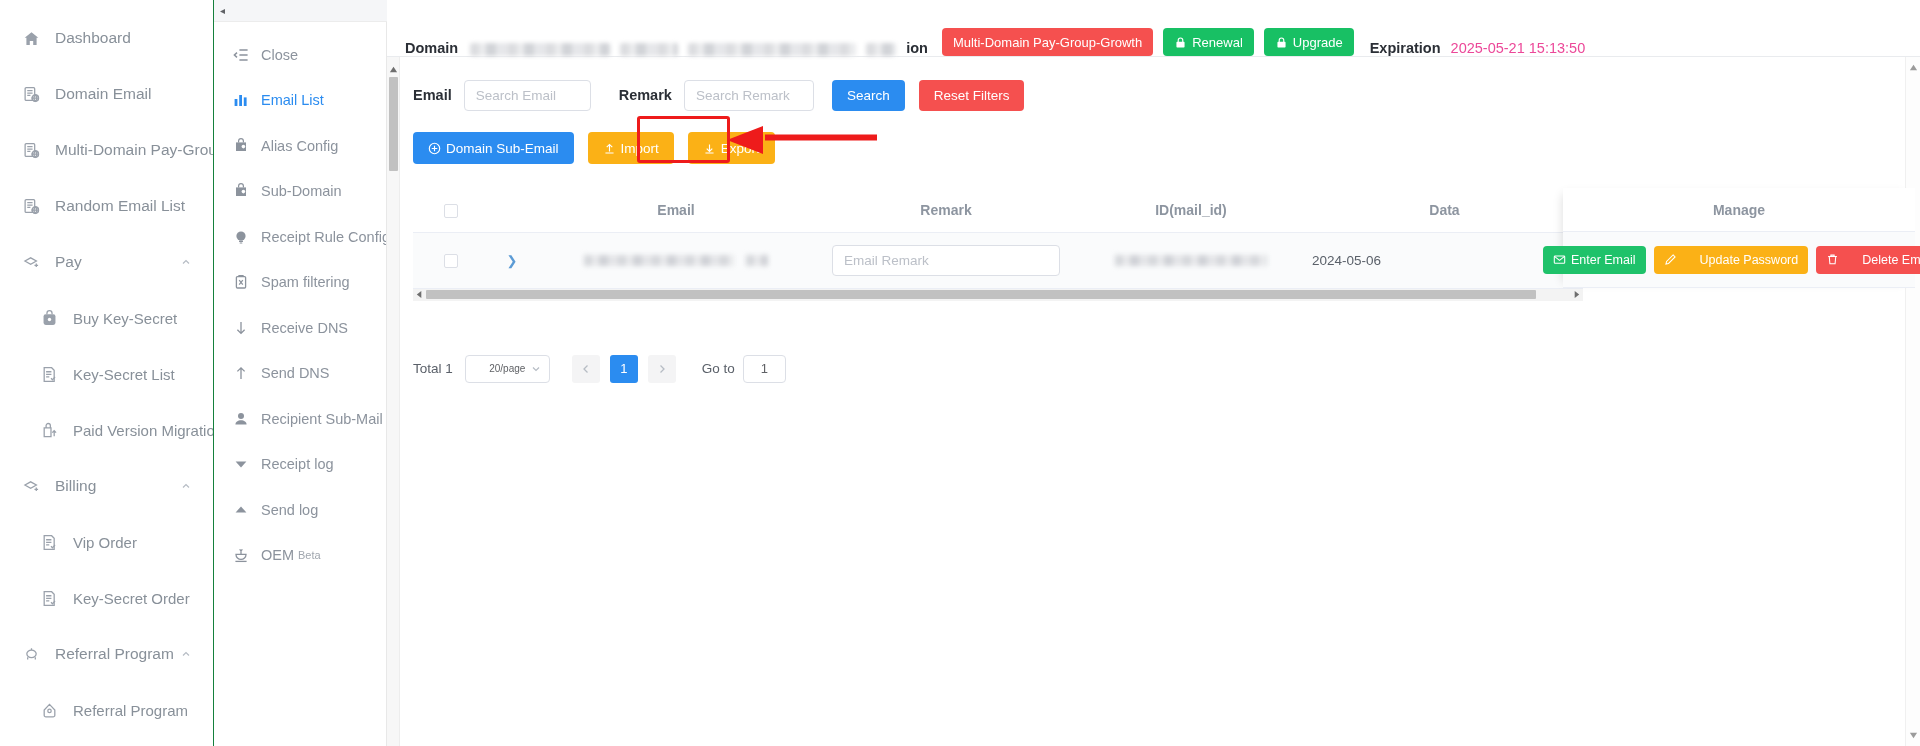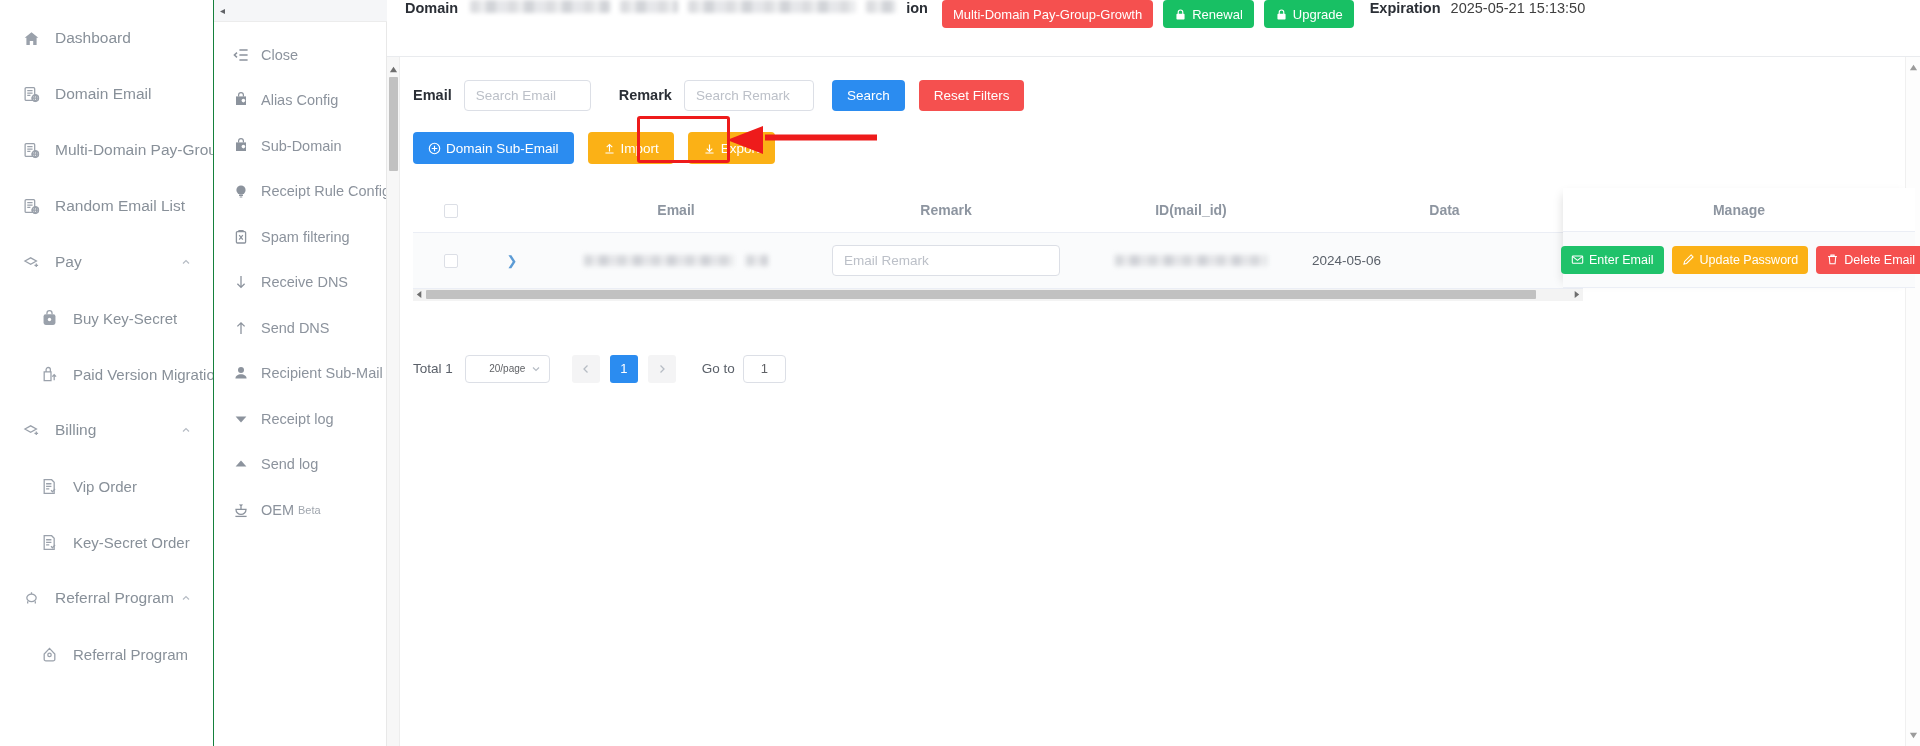--- a/index.html
+++ b/index.html
@@ -61,42 +61,42 @@
   }
   .sub-item.active .sico { color: #2b8cf0; }
   .sub-item .sico svg { width: 16px; height: 16px; display: block; }
   .beta { font-size: 11px; margin-left: 4px; color: #a0a6ae; }
 
   
   .content { flex: 1; height: 746px; position: relative; overflow: hidden; background: #fff; }
 
   .topbar {
     height: 57px; border-bottom: 1px solid #e9ebee;
-    display: flex; align-items: flex-start; padding: 0 18px;
+    display: flex; align-items: flex-end; padding: 0 18px;
     background: #fff; position: relative;
   }
   .topbar-label { font-size: 14.5px; font-weight: bold; color: #2b2f36; margin-right: 12px; }
   .redact {
     height: 13px; border-radius: 2px; margin-right: 10px;
     background: repeating-linear-gradient(90deg,#dcdde0 0 9px,#ebecee 9px 16px,#d2d4d8 16px 26px,#e6e7ea 26px 38px);
     filter: blur(2.2px);
   }
   .redact-txt { font-size: 14.5px; font-weight: bold; color: #2b2f36; margin-right: 14px; }
   .pill {
     height: 28px; border-radius: 4px; display: inline-flex; align-items: center;
     padding: 8px 11px; font-size: 13px; color: #fff; cursor: pointer;
     margin-right: 10px; white-space: nowrap; border: none;
     font-family: "Liberation Sans", sans-serif;
   }
   .pill.red { background: #f5504f; }
   .pill.green { background: #18c064; }
   .pill .bico { width: 13px; height: 13px; margin-right: 5px; display:flex; }
   .pill .bico svg { width: 13px; height: 13px; }
   .exp-label { font-size: 14.5px; font-weight: bold; color: #2b2f36; margin-left: 6px; margin-right: 10px; }
-  .exp-value { font-size: 14.5px; color: #404040; }
+  .exp-value { font-size: 14.5px; color: #ec4899; }
 
   
   .page-scrollbar {
     position: absolute; right: 0; top: 57px; bottom: 0; width: 15px;
     background: #fdfdfd; border-left: 1px solid #f0f0f0;
   }
   .page-scrollbar .pa { position:absolute; left:3px; width:9px; height:9px; color:#9b9b9b; }
   .page-scrollbar .pa.up { top: 6px; }
   .page-scrollbar .pa.down { bottom: 6px; }
   .page-scrollbar .pa svg { width:9px;height:9px;display:block; }
@@ -176,21 +176,21 @@
   .cell-redact.short { width: 22px; margin-left: 9px; }
   .cell-redact.mid { width: 150px; }
   .remark-input {
     width: 228px; height: 31px; border: 1px solid #dcdfe6; border-radius: 4px;
     padding: 0 11px; font-size: 13.5px; outline: none; background: #fff;
     font-family: "Liberation Sans", sans-serif; color: #606266;
   }
   .remark-input::placeholder { color: #bcc0c8; }
   .manage-cell { white-space: nowrap; }
   .manage-cell .btn { height: 28px; font-size: 12.5px; padding: 0 10px; margin-left: 8px; }
-  .manage-cell .btn + .btn { margin-left: 8px; }
+  .manage-cell .btn + .btn { margin-left: 8px; gap: 18px; }
 
   
   .manage-fixed {
     position: absolute; top: 0; right: 0; width: 352px;
     box-shadow: -6px 0 10px -6px rgba(0,0,0,0.14); background: #fff;
   }
   .manage-fixed .mf-head {
     height: 44px; border-bottom: 1px solid #ebeef5; display: flex;
     align-items: center; justify-content: center;
     font-size: 14px; color: #8d95a0; font-weight: bold; background: #fff;
@@ -312,20 +312,30 @@
               <rect x="2.4" y="4" width="11.2" height="10" rx="2"></rect>
               <path d="M5.6 4V3a2.4 2.4 0 014.8 0v1" fill="none" stroke="currentColor" stroke-width="1.2"></path>
               <circle cx="8" cy="9" r="1.6" fill="#fff"></circle>
             </svg>
           </span>
           <span class="nav-label">Buy Key-Secret</span>
         </div>
         <div class="nav-item child">
           <span class="ico">
             <svg viewBox="0 0 16 16" fill="none" stroke="currentColor" stroke-width="1.2">
+              <path d="M3 1.6h7l2.4 2.4v10.4H3z"></path>
+              <path d="M4.8 5.4h5M4.8 7.8h5M4.8 10.2h3"></path>
+              <path d="M9.4 11.6l1.4 1.4 2.4-2.8"></path>
+            </svg>
+          </span>
+          <span class="nav-label">Key-Secret List</span>
+        </div>
+        <div class="nav-item child">
+          <span class="ico">
+            <svg viewBox="0 0 16 16" fill="none" stroke="currentColor" stroke-width="1.2">
               <path d="M3 5.6h6.4v8.2H3z"></path>
               <path d="M4.8 5.6V3.4a2 2 0 014 0v2.2"></path>
               <path d="M12.4 13.4V8.2M10.6 10l1.8-1.8L14.2 10"></path>
             </svg>
           </span>
           <span class="nav-label">Paid Version Migration</span>
         </div>
         <div class="nav-item">
           <span class="ico">
             <svg viewBox="0 0 16 16" fill="none" stroke="currentColor" stroke-width="1.2">
@@ -393,20 +403,30 @@
     </div>
     <div class="subnav">
       <div id="subnav-list">
           <div class="sub-item">
             <span class="sico">
               <svg viewBox="0 0 16 16" fill="none" stroke="currentColor" stroke-width="1.5">
                 <path d="M6.4 3h8.2M6.4 8h8.2M6.4 13h8.2M4 5.6L1.4 8 4 10.4"></path>
               </svg>
             </span>
             <span>Close</span>
+          </div>
+          <div class="sub-item active">
+            <span class="sico">
+              <svg viewBox="0 0 16 16" fill="currentColor">
+                <rect x="1.6" y="7" width="2.8" height="7"></rect>
+                <rect x="6.2" y="3" width="2.8" height="11"></rect>
+                <rect x="10.8" y="5.4" width="2.8" height="8.6"></rect>
+              </svg>
+            </span>
+            <span>Email List</span>
           </div>
           <div class="sub-item">
             <span class="sico">
               <svg viewBox="0 0 16 16" fill="currentColor">
                 <path d="M3 4.4h10V13H3z"></path>
                 <path d="M5.6 4.4V3a2.4 2.4 0 014.8 0v1.4" fill="none" stroke="currentColor" stroke-width="1.2"></path>
                 <circle cx="10.4" cy="8.6" r="1.8" fill="#fff"></circle>
               </svg>
             </span>
             <span>Alias Config</span>

